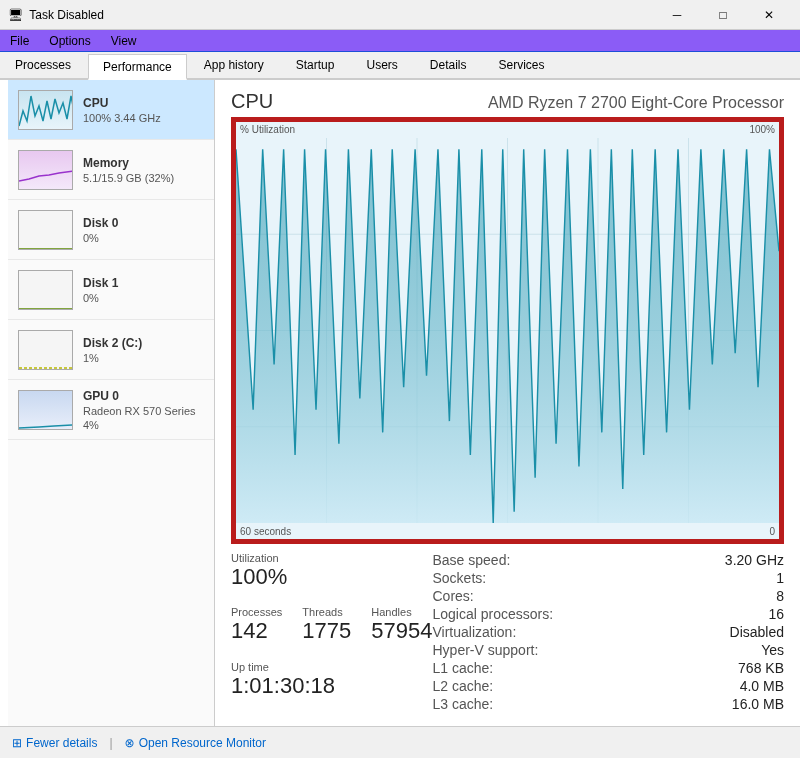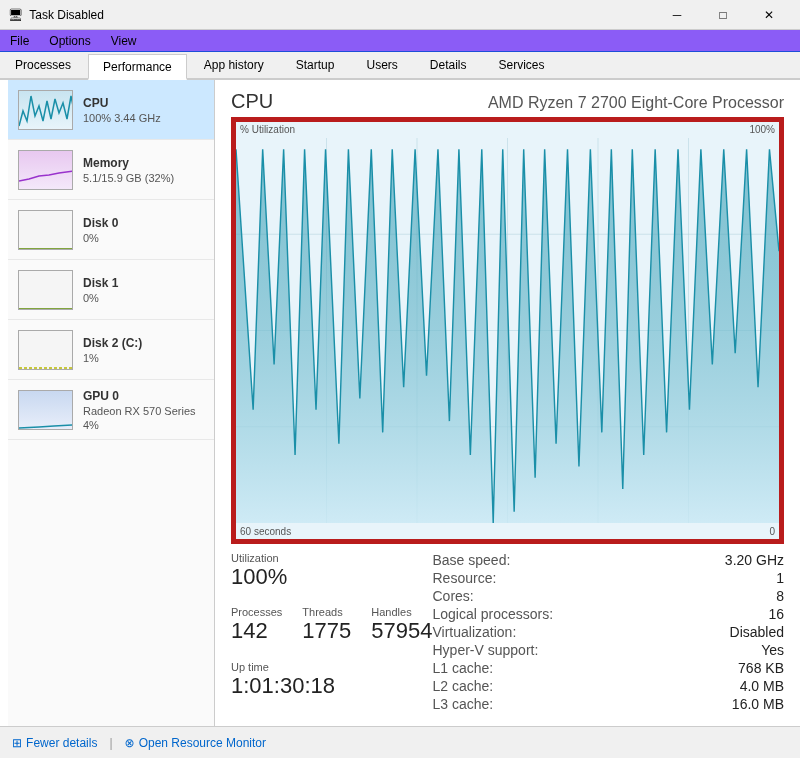--- a/index.html
+++ b/index.html
@@ -388,21 +388,21 @@
         <div class="stat-group">
           <span class="stat-label">Up time</span>
           <span class="stat-value">1:01:30:18</span>
         </div>
       </div>
 
       <div class="stats-right">
         <span class="stat-row-label">Base speed:</span>
         <span class="stat-row-value">3.20 GHz</span>
 
-        <span class="stat-row-label">Resource:</span>
+        <span class="stat-row-label">Sockets:</span>
         <span class="stat-row-value">1</span>
 
         <span class="stat-row-label">Cores:</span>
         <span class="stat-row-value">8</span>
 
         <span class="stat-row-label">Logical processors:</span>
         <span class="stat-row-value">16</span>
 
         <span class="stat-row-label">Virtualization:</span>
         <span class="stat-row-value">Disabled</span>

